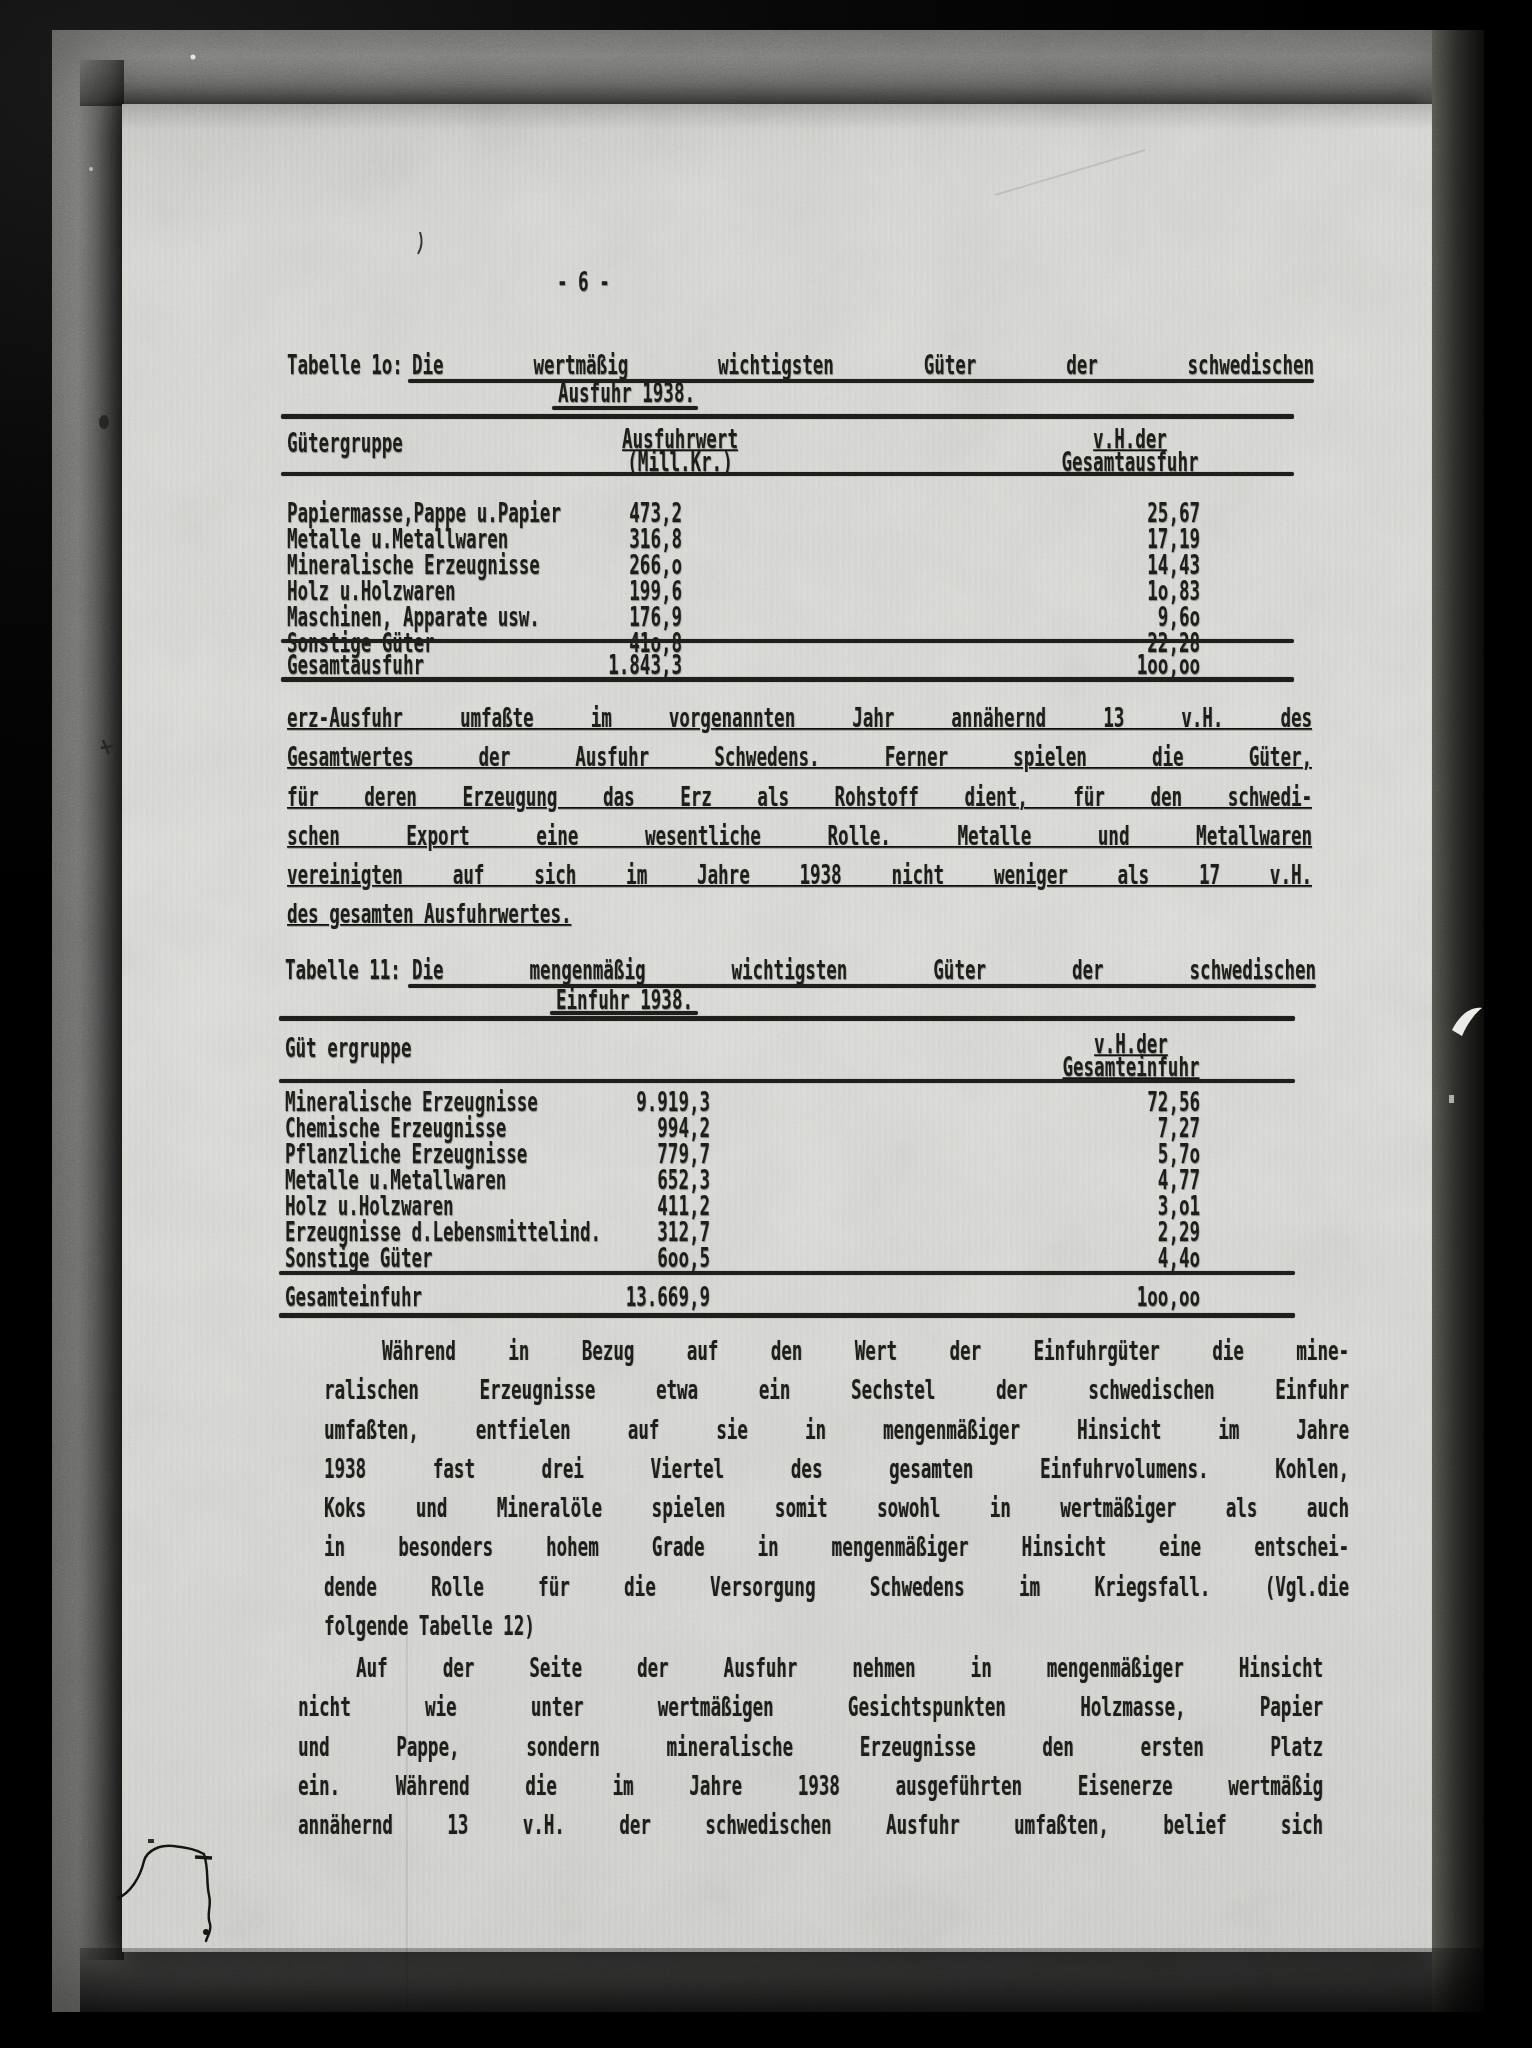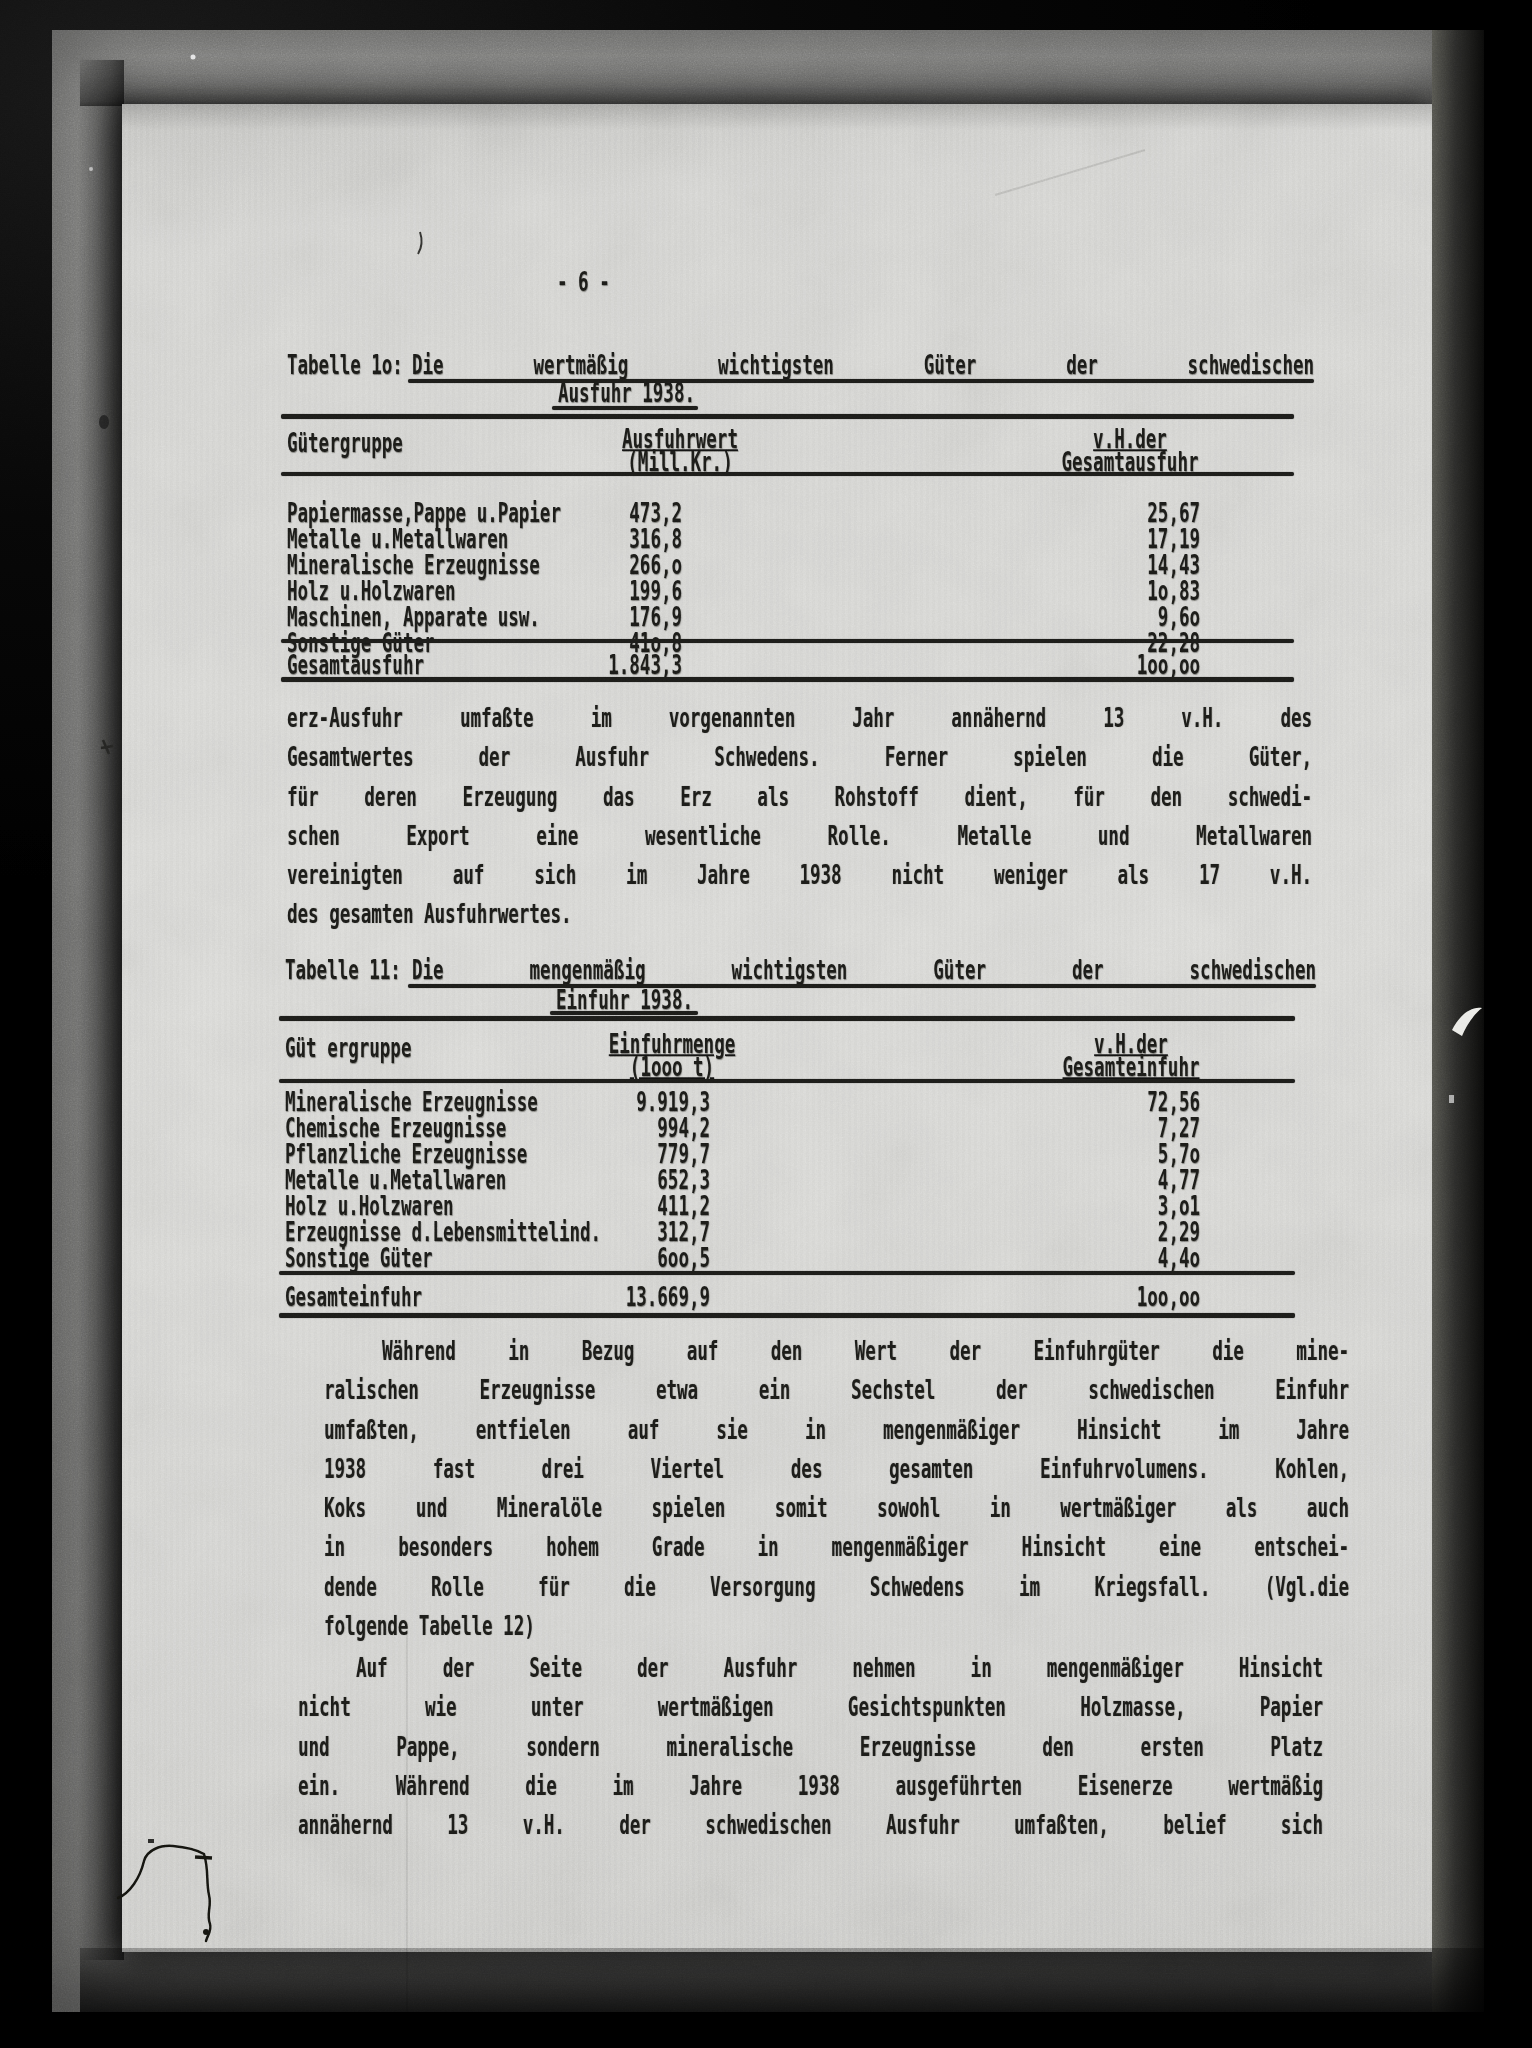--- a/index.html
+++ b/index.html
@@ -125,41 +125,37 @@
       </div>
 
     <div class="rule" style="left:281px;top:639px;width:1013px;height:4px;"></div>
     <div class="trow-abs t10 sy" style="top:652px;">
       <span class="txt c-label">Gesamtausfuhr</span>
       <span class="txt c-val">1.843,3</span>
       <span class="txt c-pct">1oo,oo</span>
     </div>
     <div class="rule" style="left:281px;top:677px;width:1013px;height:5px;"></div>
 
-    <div class="para endleft" style="left:287px;top:699px;">
+    <div class="para endleft" style="left:287px;top:699px;text-decoration:underline;">
         <div class="pline txt sy">erz-Ausfuhr umfaßte im vorgenannten Jahr annähernd 13 v.H. des</div>
         <div class="pline txt sy">Gesamtwertes der Ausfuhr Schwedens. Ferner spielen die Güter,</div>
         <div class="pline txt sy">für deren Erzeugung das Erz als Rohstoff dient, für den schwedi-</div>
         <div class="pline txt sy">schen Export eine wesentliche Rolle. Metalle und Metallwaren</div>
         <div class="pline txt sy">vereinigten auf sich im Jahre 1938 nicht weniger als 17 v.H.</div>
         <div class="pline txt sy">des gesamten Ausfuhrwertes.</div>
       </div>
 
     <div class="line txt sy" style="left:285px;top:957px;">Tabelle 11:</div>
     <div class="line txt sy cap-just" style="left:412px;top:957px;width:904px;">Die mengenmäßig wichtigsten Güter der schwedischen</div>
     <div class="line txt sy" style="left:556px;top:987px;">Einfuhr 1938.</div>
     <div class="rule" style="left:408px;top:984px;width:908px;height:4px;"></div>
     <div class="rule" style="left:550px;top:1011px;width:148px;height:4px;"></div>
 
     <div class="rule" style="left:279px;top:1016px;width:1016px;height:5px;"></div>
     <div class="line txt sy" style="left:285px;top:1035px;">Güt ergruppe</div>
-    <div class="thblock" style="left:522px;top:1033px;width:300px;">
-      <div class="hline txt sy">Einfuhrmenge</div>
-      <div class="hline txt sy">(1ooo t)</div>
-    </div>
     <div class="thblock" style="left:1000px;top:1033px;width:262px;">
       <div class="hline txt sy">v.H.der</div>
       <div class="hline txt sy">Gesamteinfuhr</div>
     </div>
     <div class="rule" style="left:279px;top:1079px;width:1016px;height:4px;"></div>
 
     <div class="rows t11" style="top:1089px;">
         <div class="trow sy">
         <span class="txt c-label">Mineralische Erzeugnisse</span>
         <span class="txt c-val">9.919,3</span>

